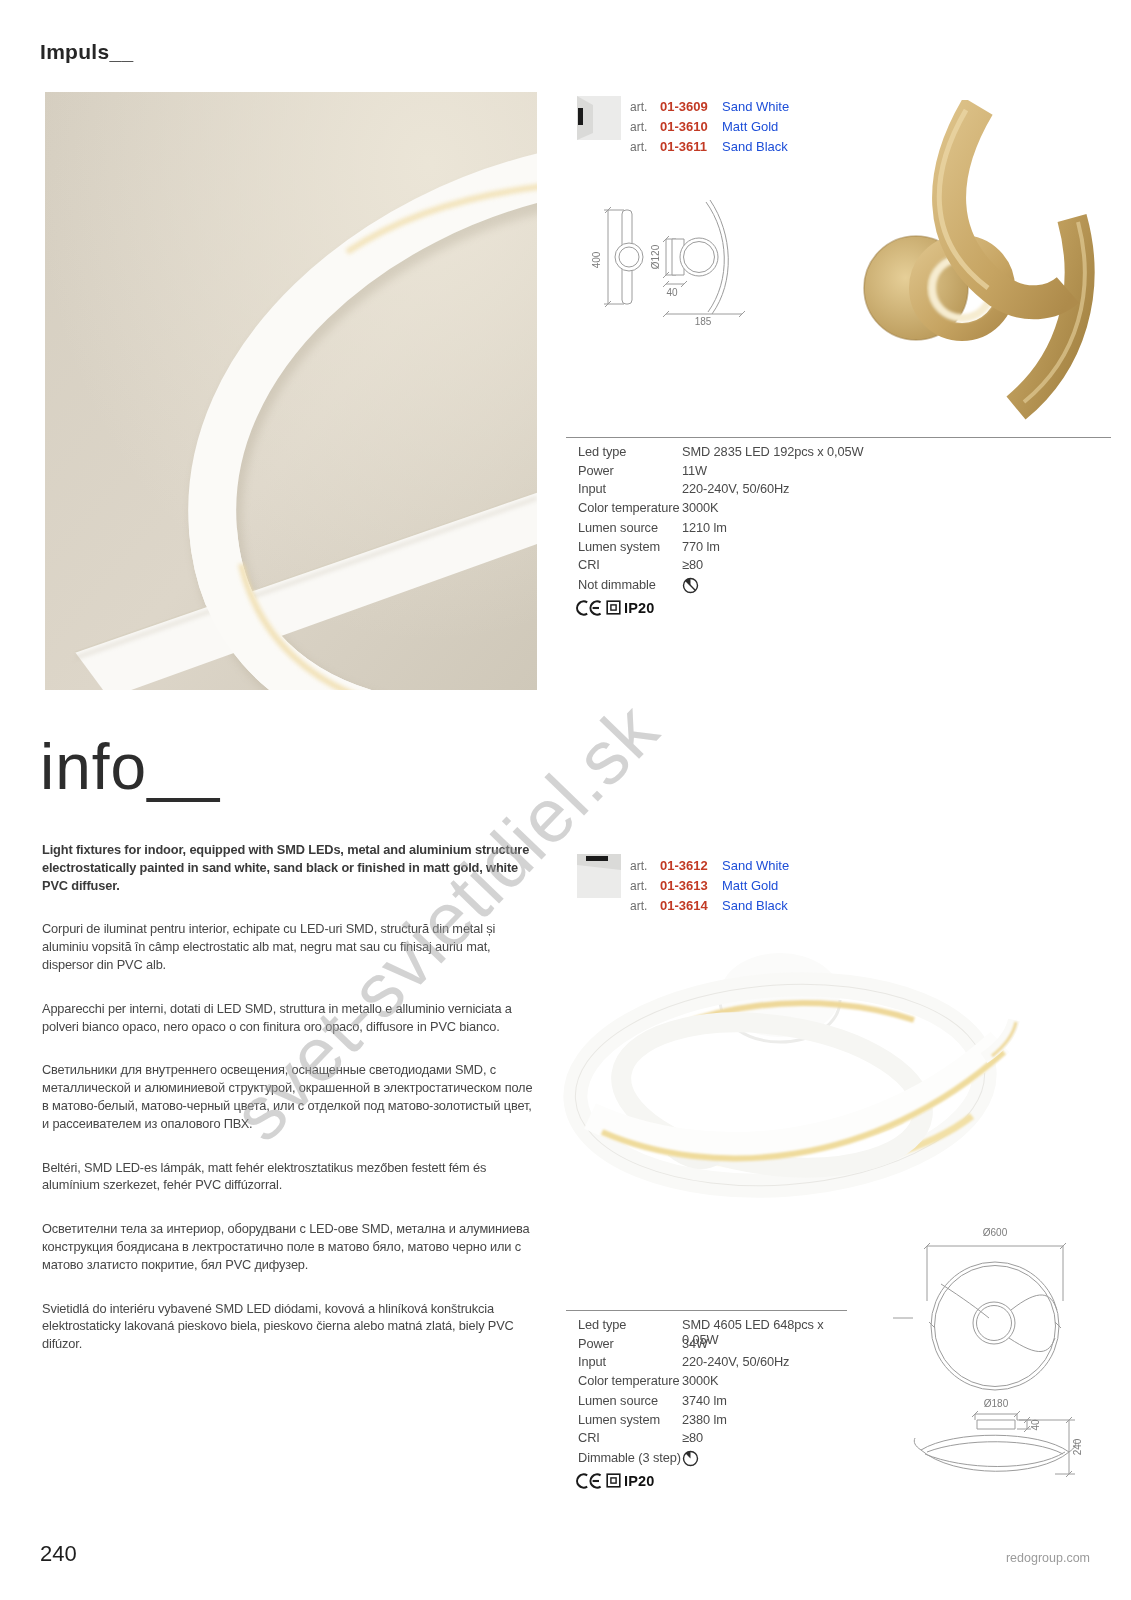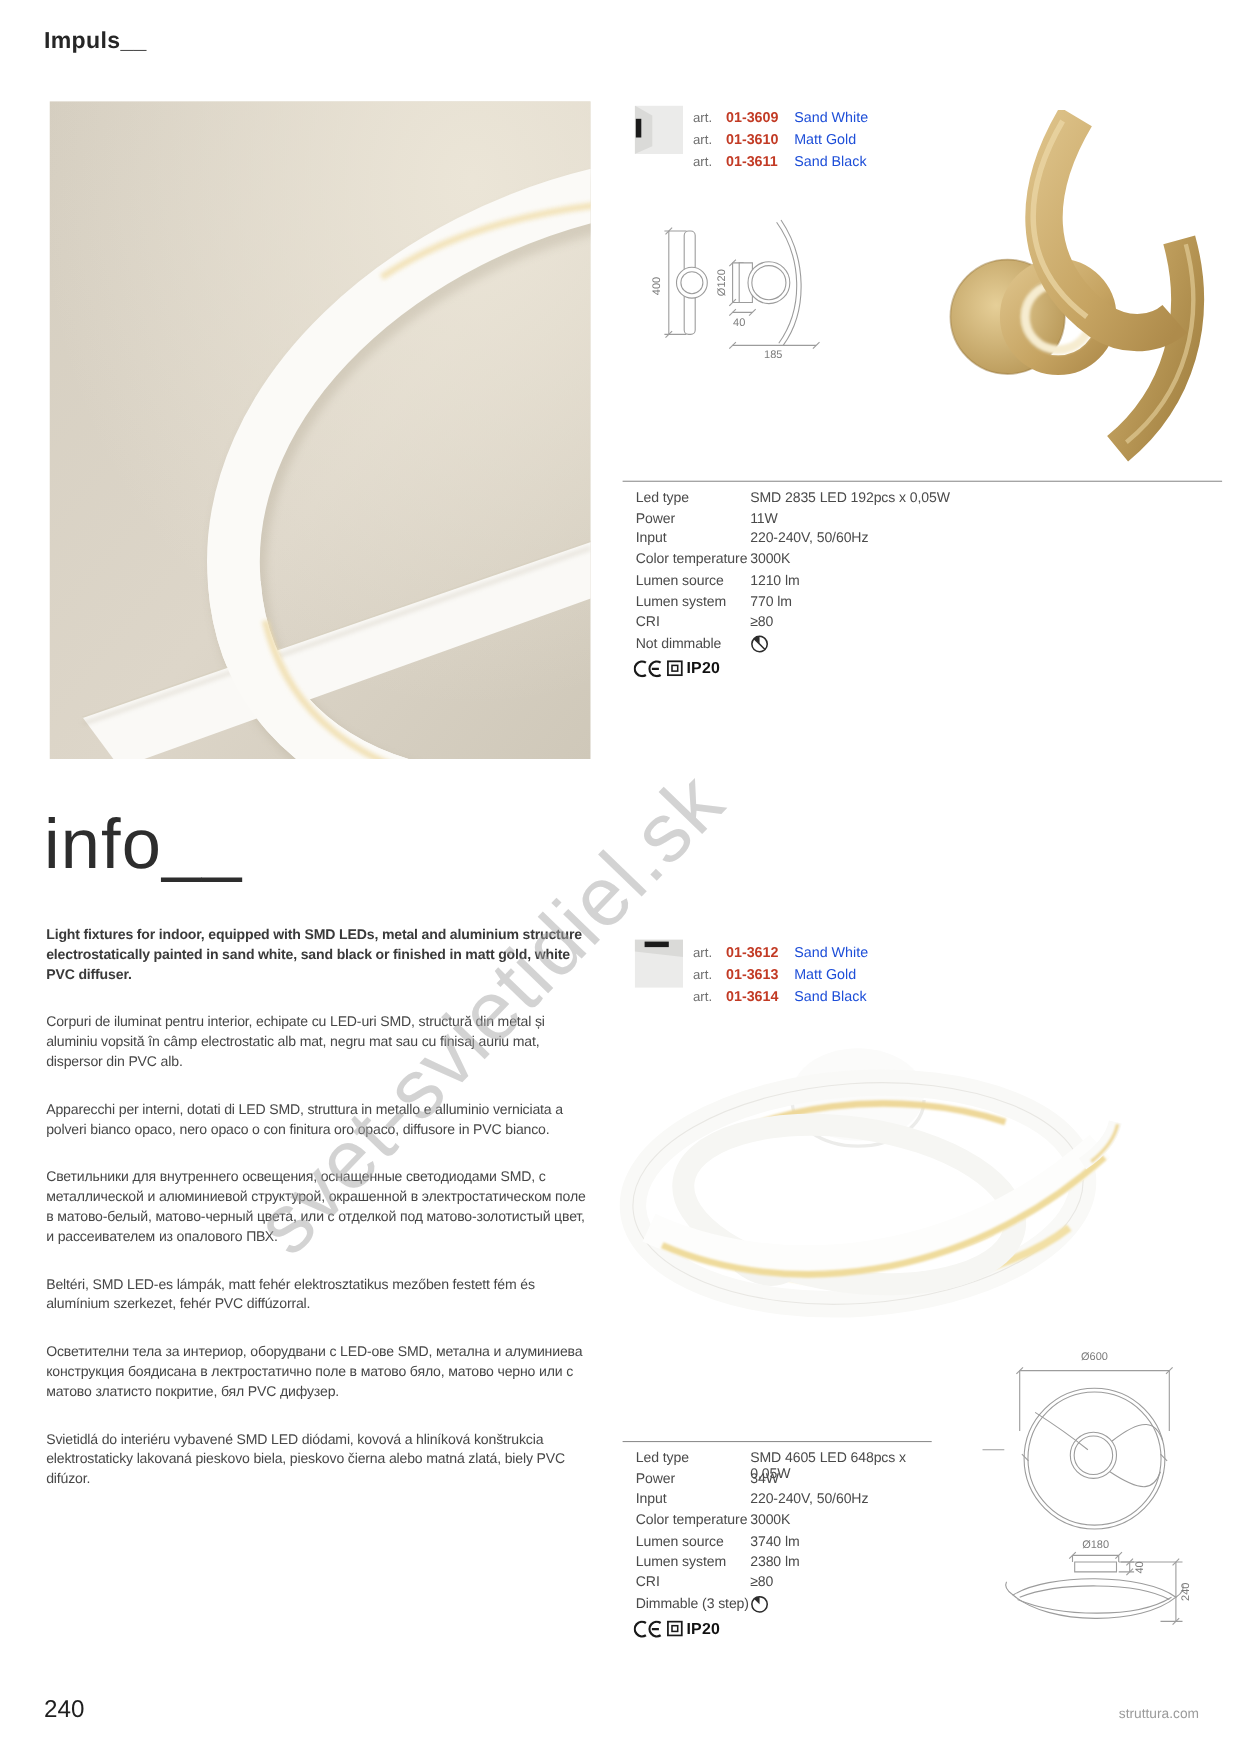--- a/index.html
+++ b/index.html
@@ -1,21 +1,21 @@
 <!DOCTYPE html>
 <html><head>
 <meta charset="utf-8">
 <style>
   html,body{margin:0;padding:0;background:#ffffff;}
   #page{position:relative;width:1131px;height:1600px;background:#fff;overflow:hidden;
         font-family:"Liberation Sans",sans-serif;color:#454545;}
   .abs{position:absolute;}
 
   
-  .brand{left:40px;top:26px;font-size:21px;font-weight:700;color:#262626;letter-spacing:.3px;}
+  .brand{left:40px;top:40px;font-size:21px;font-weight:700;color:#262626;letter-spacing:.3px;}
   .page-num{left:40px;top:1541px;font-size:22px;font-weight:500;color:#1e1e1e;}
   .website{right:41px;top:1551px;font-size:12.5px;color:#9b9b9b;}
 
   
   .watermark{left:75px;top:878px;width:740px;text-align:center;font-size:76px;
              color:#a8a8a8;opacity:.5;transform:rotate(-46deg);letter-spacing:1px;
              z-index:6;pointer-events:none;white-space:nowrap;}
 
   
   .info-title{left:40px;top:730px;font-size:64px;font-weight:300;color:#2d2d2d;letter-spacing:1px;}
@@ -377,15 +377,15 @@
         <rect x="1.2" y="1.2" width="12.6" height="12.6" fill="none" stroke="#1a1a1a" stroke-width="1.6"></rect>
         <rect x="4.9" y="4.9" width="5.2" height="5.2" fill="none" stroke="#1a1a1a" stroke-width="1.4"></rect>
       </svg>
       <span class="ip">IP20</span>
     </div>
   </div>
 
   <div class="abs watermark">svet-svietidiel.sk</div>
 
   <div class="abs page-num">240</div>
-  <div class="abs website">struttura.com</div>
+  <div class="abs website">redogroup.com</div>
 
 </div>
 
 </body></html>

